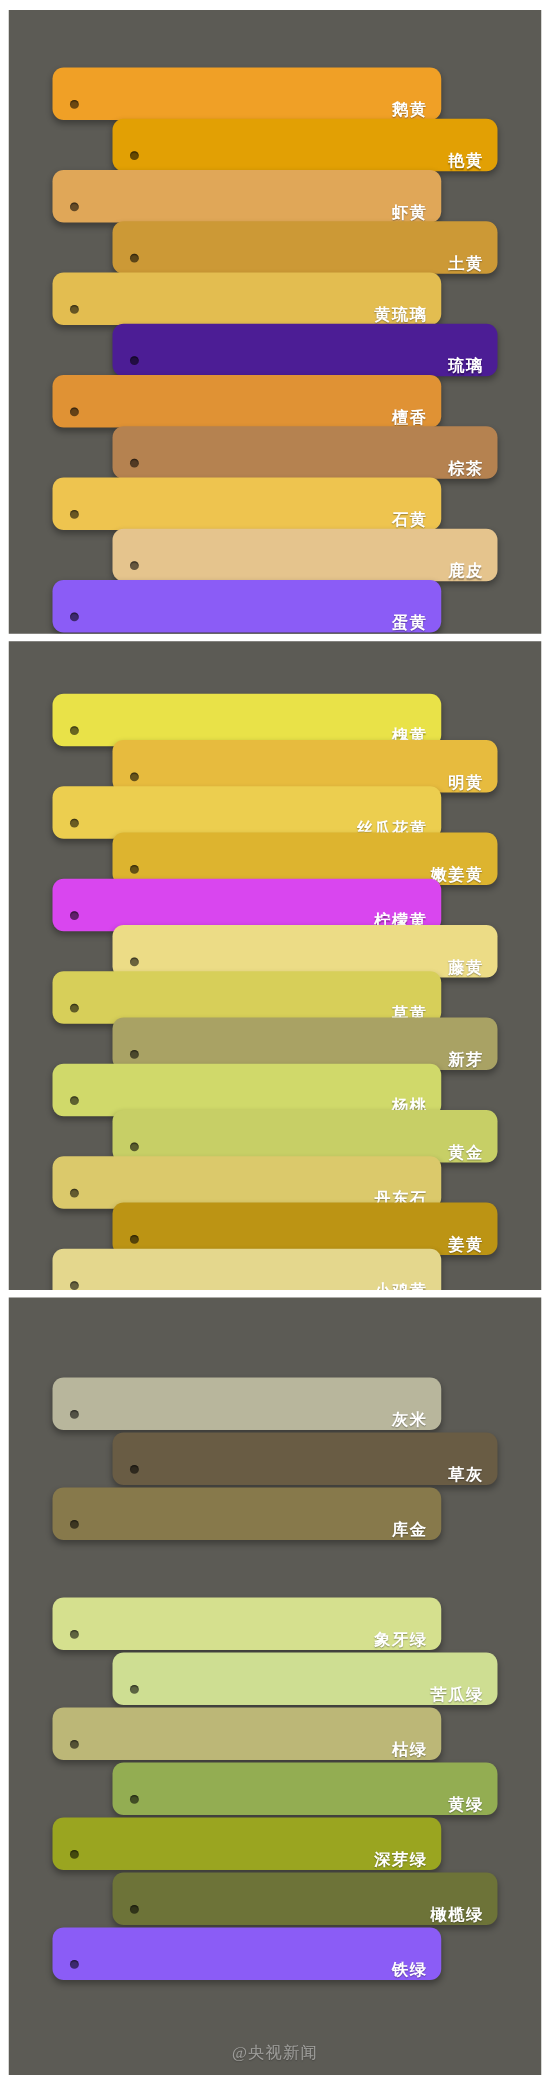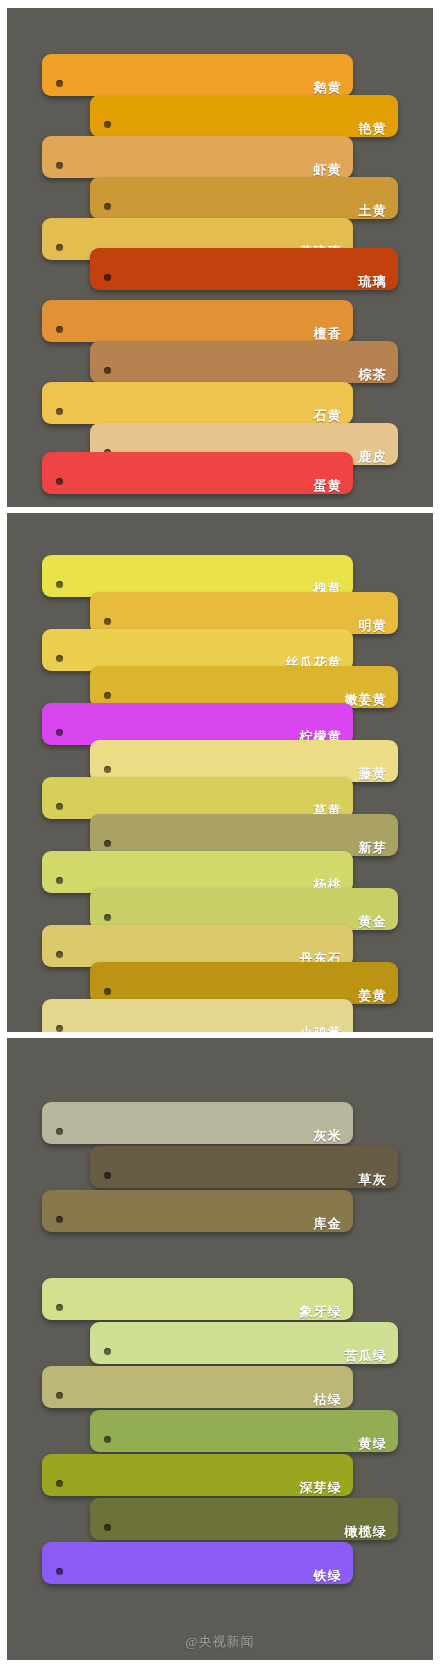--- a/index.html
+++ b/index.html
@@ -119,41 +119,41 @@
           <span class="chip-label">虾黄</span>
         </div>
         <div class="chip pos-right" style="top: 169px; background: rgb(204, 153, 54); z-index: 4;">
           <span class="hole"></span>
           <span class="chip-label">土黄</span>
         </div>
         <div class="chip pos-left" style="top: 210px; background: rgb(227, 189, 80); z-index: 5;">
           <span class="hole"></span>
           <span class="chip-label">黄琉璃</span>
         </div>
-        <div class="chip pos-right" style="top: 240px; background: #c2410c; z-index: 6;">
+        <div class="chip pos-right" style="top: 251px; background: #4c1d95; z-index: 6;">
           <span class="hole"></span>
           <span class="chip-label">琉璃</span>
         </div>
         <div class="chip pos-left" style="top: 292px; background: rgb(224, 146, 52); z-index: 7;">
           <span class="hole"></span>
           <span class="chip-label">檀香</span>
         </div>
         <div class="chip pos-right" style="top: 333px; background: rgb(181, 130, 80); z-index: 8;">
           <span class="hole"></span>
           <span class="chip-label">棕茶</span>
         </div>
         <div class="chip pos-left" style="top: 374px; background: rgb(238, 196, 79); z-index: 9;">
           <span class="hole"></span>
           <span class="chip-label">石黄</span>
         </div>
         <div class="chip pos-right" style="top: 415px; background: rgb(229, 196, 141); z-index: 10;">
           <span class="hole"></span>
           <span class="chip-label">鹿皮</span>
         </div>
-        <div class="chip pos-left" style="top: 444px; background: #ef4444; z-index: 11; align-items: center;">
+        <div class="chip pos-left" style="top: 456px; background: #8b5cf6; z-index: 11; align-items: center;">
           <span class="hole"></span>
           <span class="chip-label">蛋黄</span>
         </div>
       </div>
   </div>
 
   <div class="panel" id="panel-1">
     <div class="swatch-list">
         <div class="chip pos-left" style="top: 42px; background: rgb(233, 226, 72); z-index: 1;">
           <span class="hole"></span>

